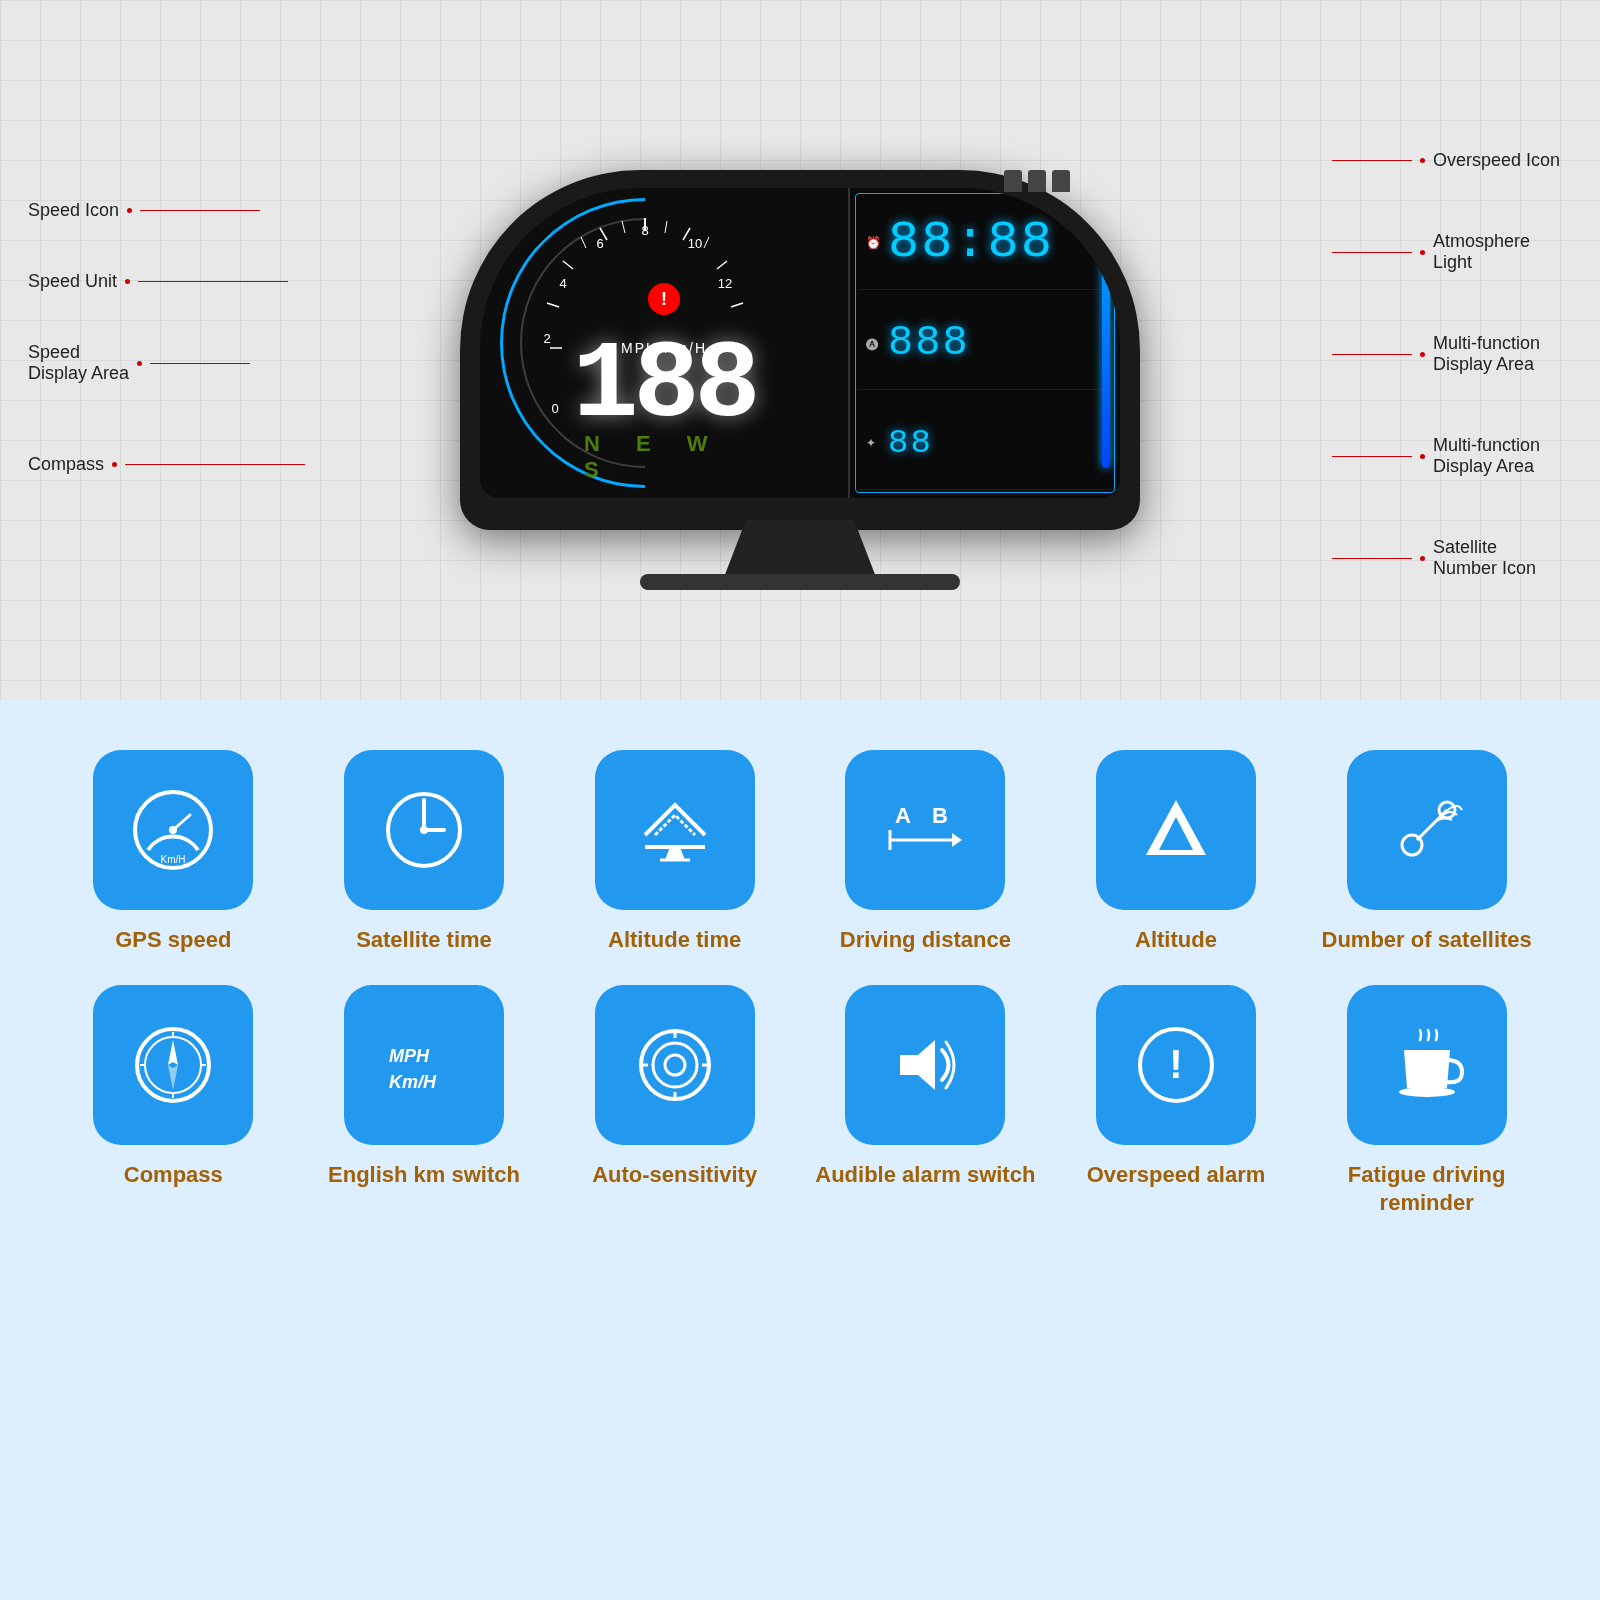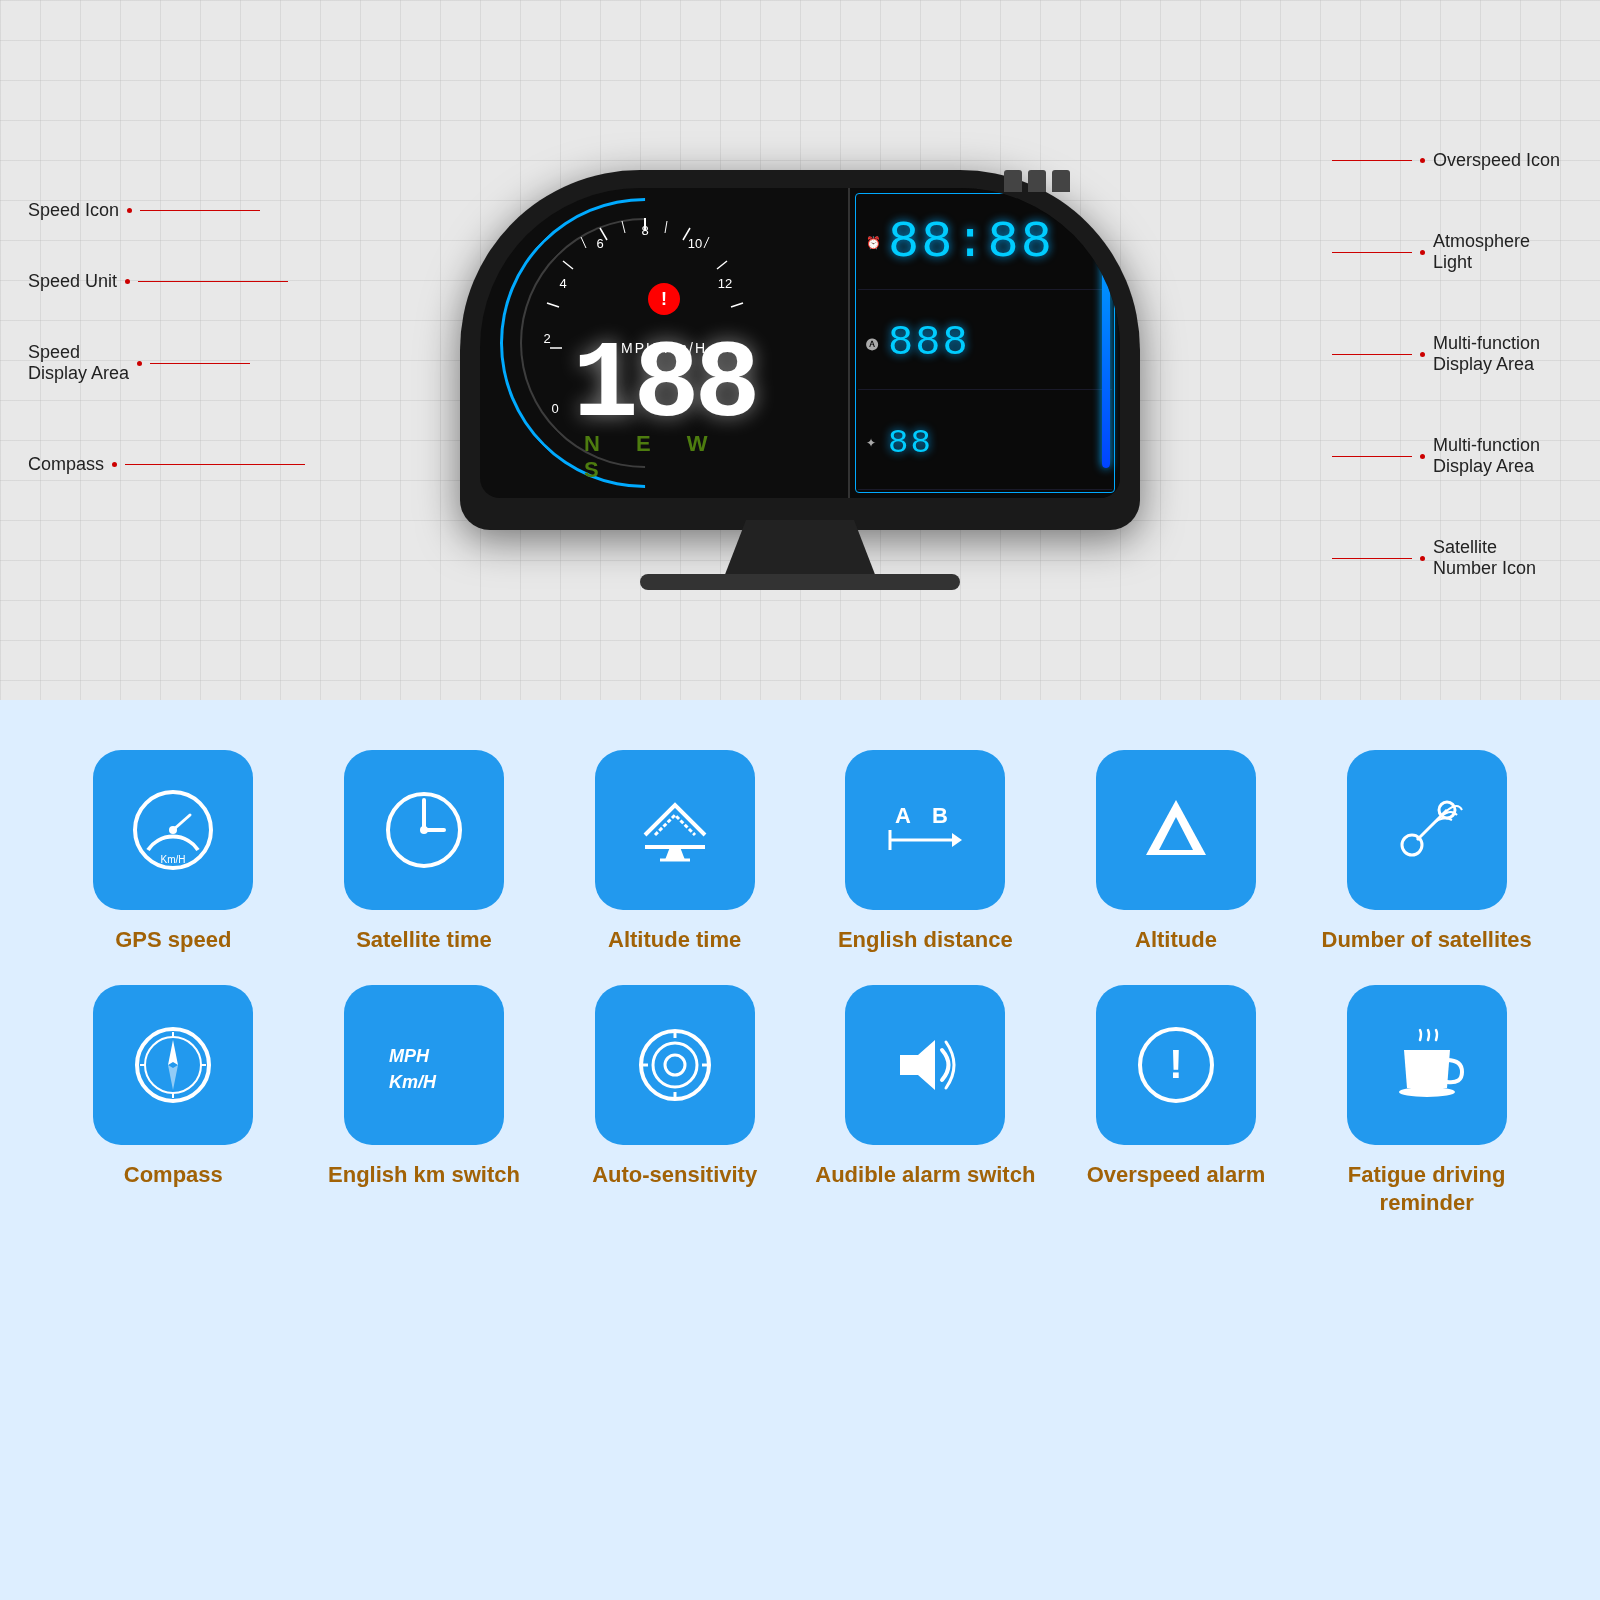--- a/index.html
+++ b/index.html
@@ -499,21 +499,21 @@
     <div class="feature-item">
       <div class="feature-icon-box">
         <svg viewBox="0 0 90 90">
           <text x="15" y="38" fill="white" font-size="22" font-weight="bold" font-family="Arial">A</text>
           <text x="52" y="38" fill="white" font-size="22" font-weight="bold" font-family="Arial">B</text>
           <line x1="10" y1="55" x2="78" y2="55" stroke="white" stroke-width="3"></line>
           <polygon points="72,48 82,55 72,62" fill="white"></polygon>
           <line x1="10" y1="45" x2="10" y2="65" stroke="white" stroke-width="3"></line>
         </svg>
       </div>
-      <span class="feature-label">English distance</span>
+      <span class="feature-label">Driving distance</span>
     </div>
 
     <div class="feature-item">
       <div class="feature-icon-box">
         <svg viewBox="0 0 90 90">
           <polygon points="45,15 75,70 15,70" fill="white"></polygon>
           <polygon points="45,32 62,65 28,65" fill="#2299ee"></polygon>
         </svg>
       </div>
       <span class="feature-label">Altitude</span>

